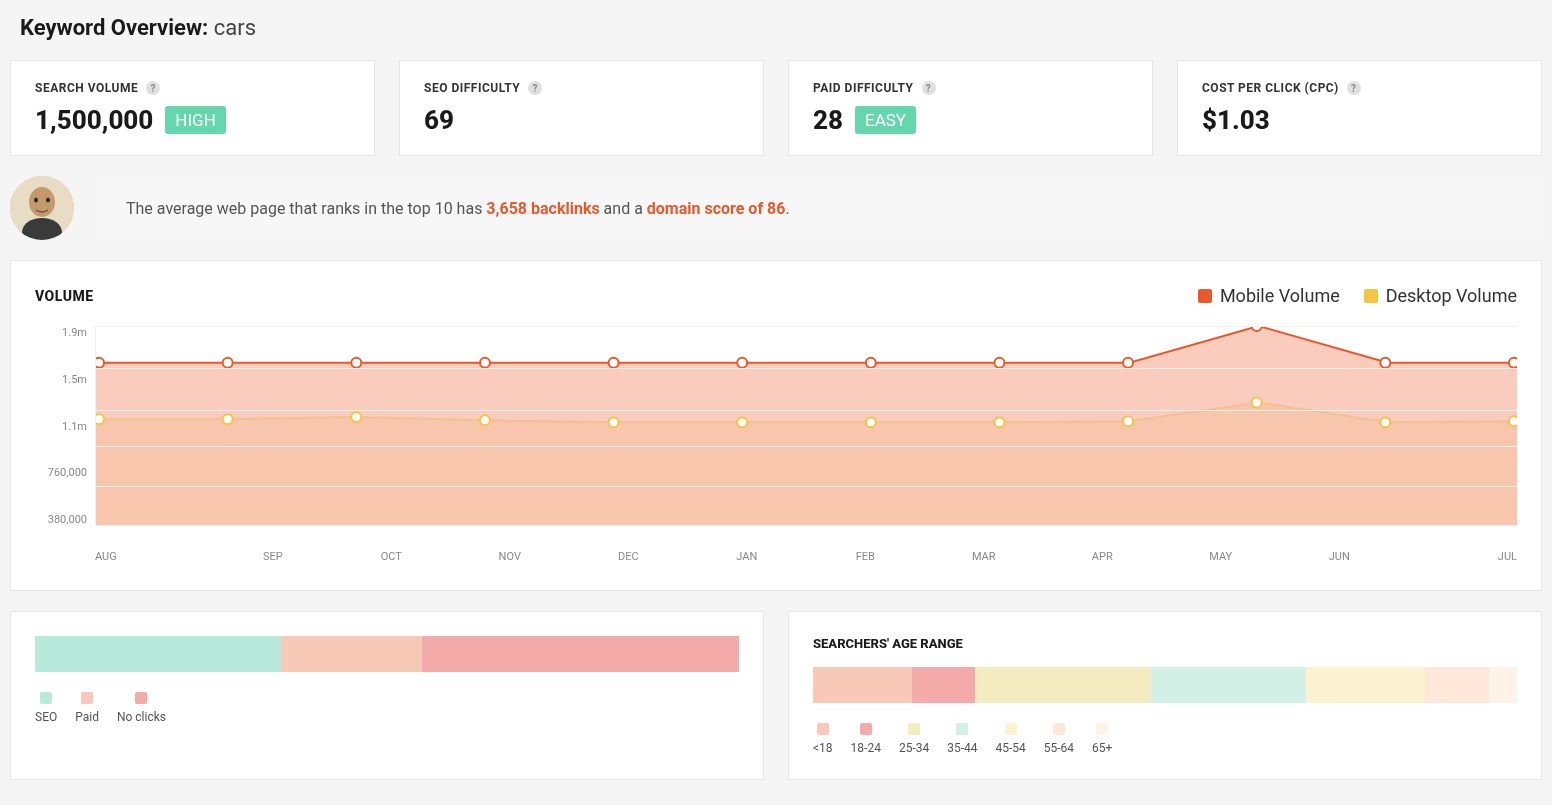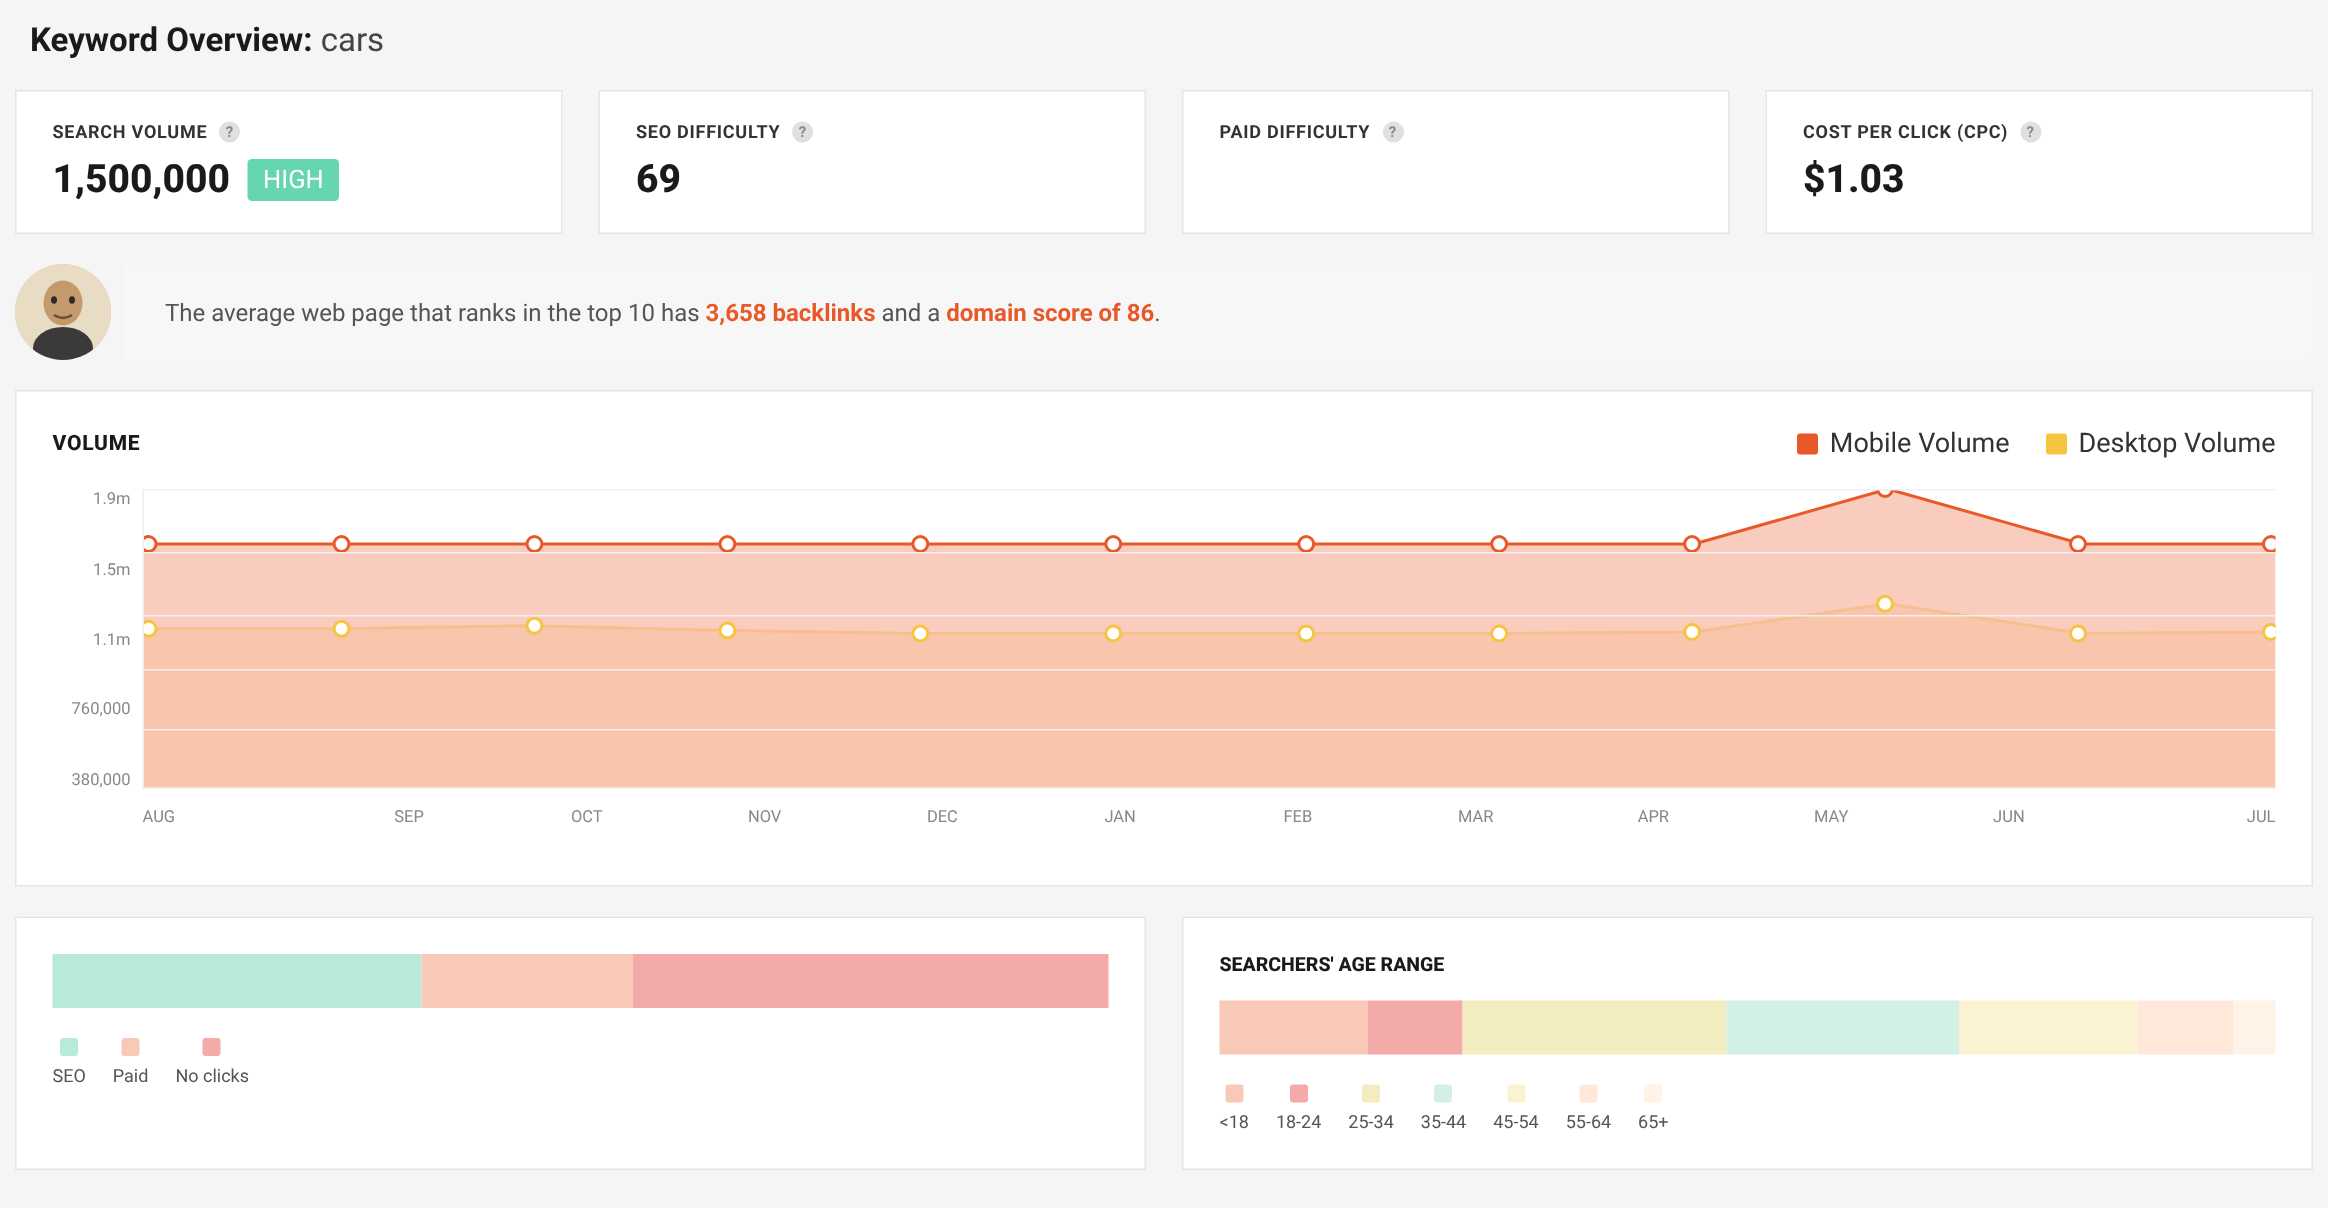--- a/index.html
+++ b/index.html
@@ -76,21 +76,21 @@
       border-radius: 3px;
       font-size: 17px;
       font-weight: 400;
       color: #fff;
     }
     .badge-high { background: #65d6ad; }
     .badge-easy { background: #65d6ad; }
     .insight-row {
       display: flex;
       align-items: center;
-      gap: 8px;
+      gap: 24px;
       margin-bottom: 20px;
     }
     .avatar {
       width: 64px;
       height: 64px;
       border-radius: 50%;
       background: #d8c8a8;
       overflow: hidden;
       flex-shrink: 0;
       display: flex;
@@ -175,21 +175,21 @@
     }
     .gridline {
       position: absolute;
       left: 0;
       right: 0;
       border-top: 1px solid #f0f0f0;
     }
     .x-axis {
       display: flex;
       justify-content: space-between;
-      margin-top: 12px;
+      margin-top: 24px;
       font-size: 11px;
       color: #888;
       padding: 0 0;
     }
     .x-tick {
       flex: 1;
       text-align: center;
     }
     .x-tick:first-child { text-align: left; }
     .x-tick:last-child { text-align: right; }
@@ -271,20 +271,24 @@
       </div>
       <div class="card-value-row">
         <span class="card-value">69</span>
       </div>
     </div>
 
     <div class="card">
       <div class="card-label">
         <span>PAID DIFFICULTY</span>
         <span class="help-icon">?</span>
+      </div>
+      <div class="card-value-row">
+        <span class="card-value">28</span>
+        <span class="badge badge-easy">EASY</span>
       </div>
     </div>
 
     <div class="card">
       <div class="card-label">
         <span>COST PER CLICK (CPC)</span>
         <span class="help-icon">?</span>
       </div>
       <div class="card-value-row">
         <span class="card-value">$1.03</span>

